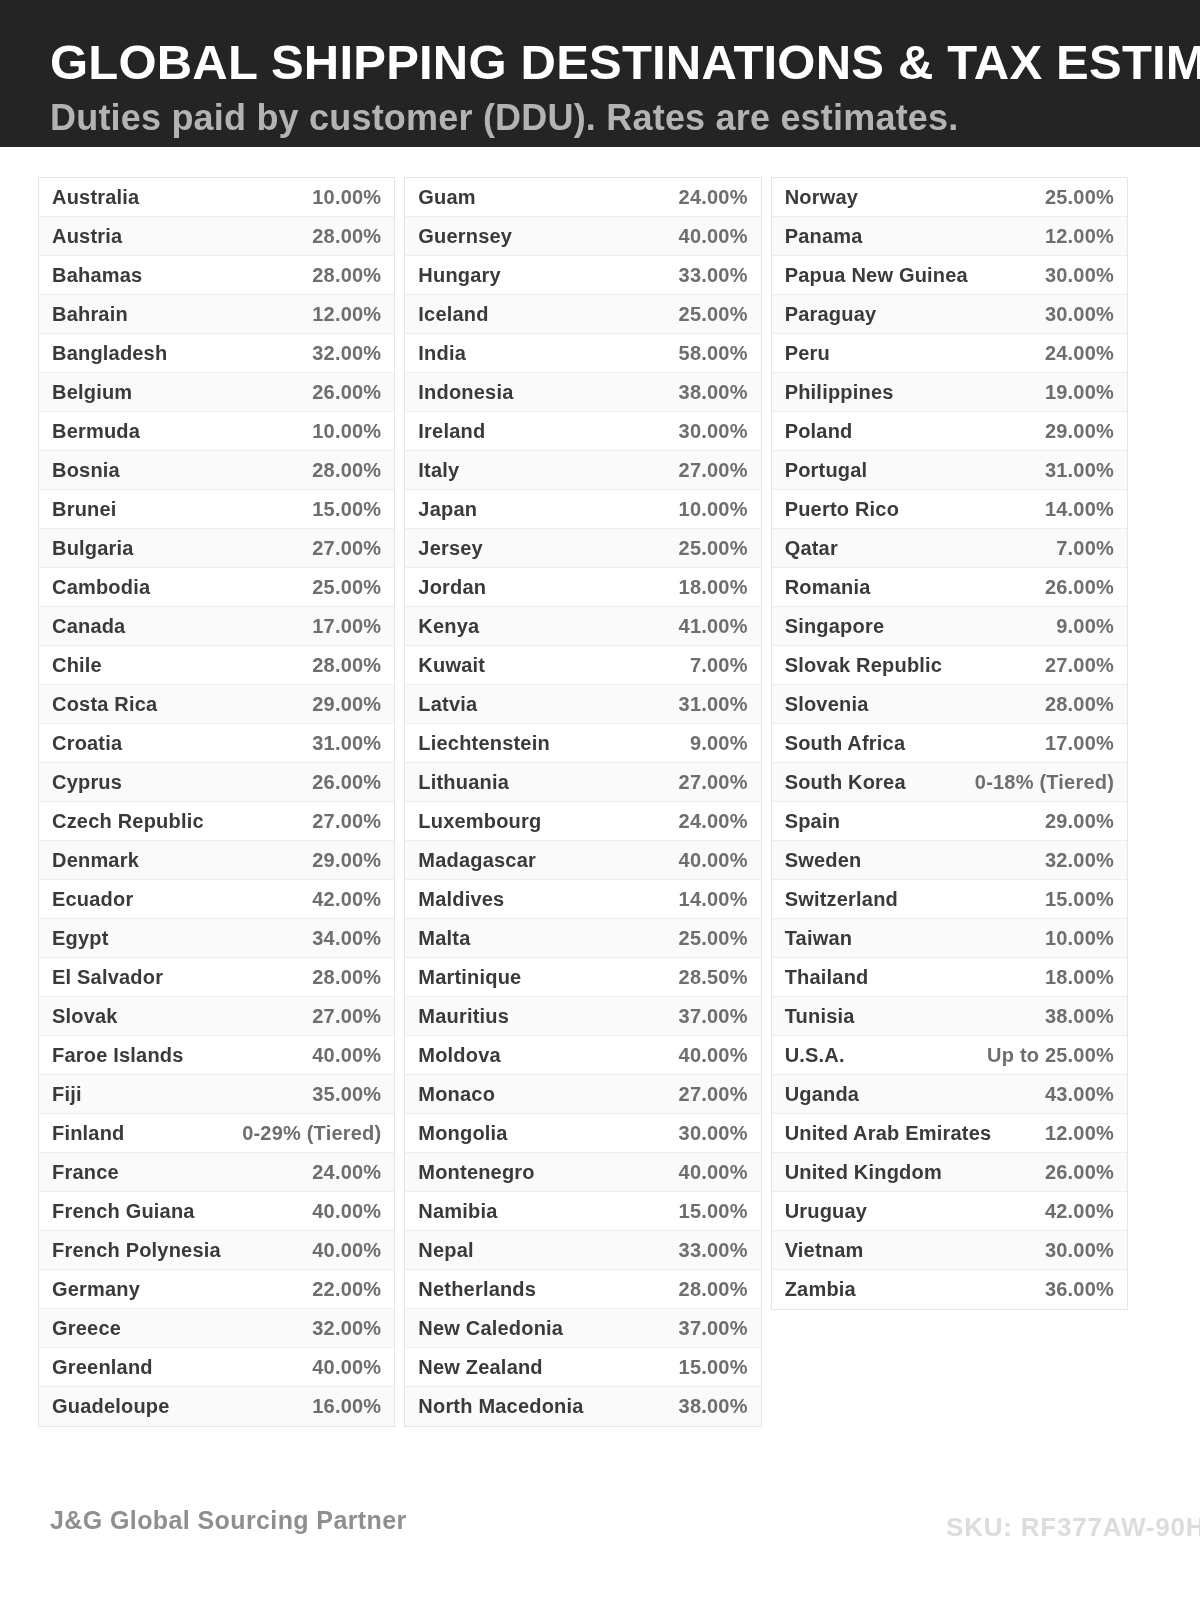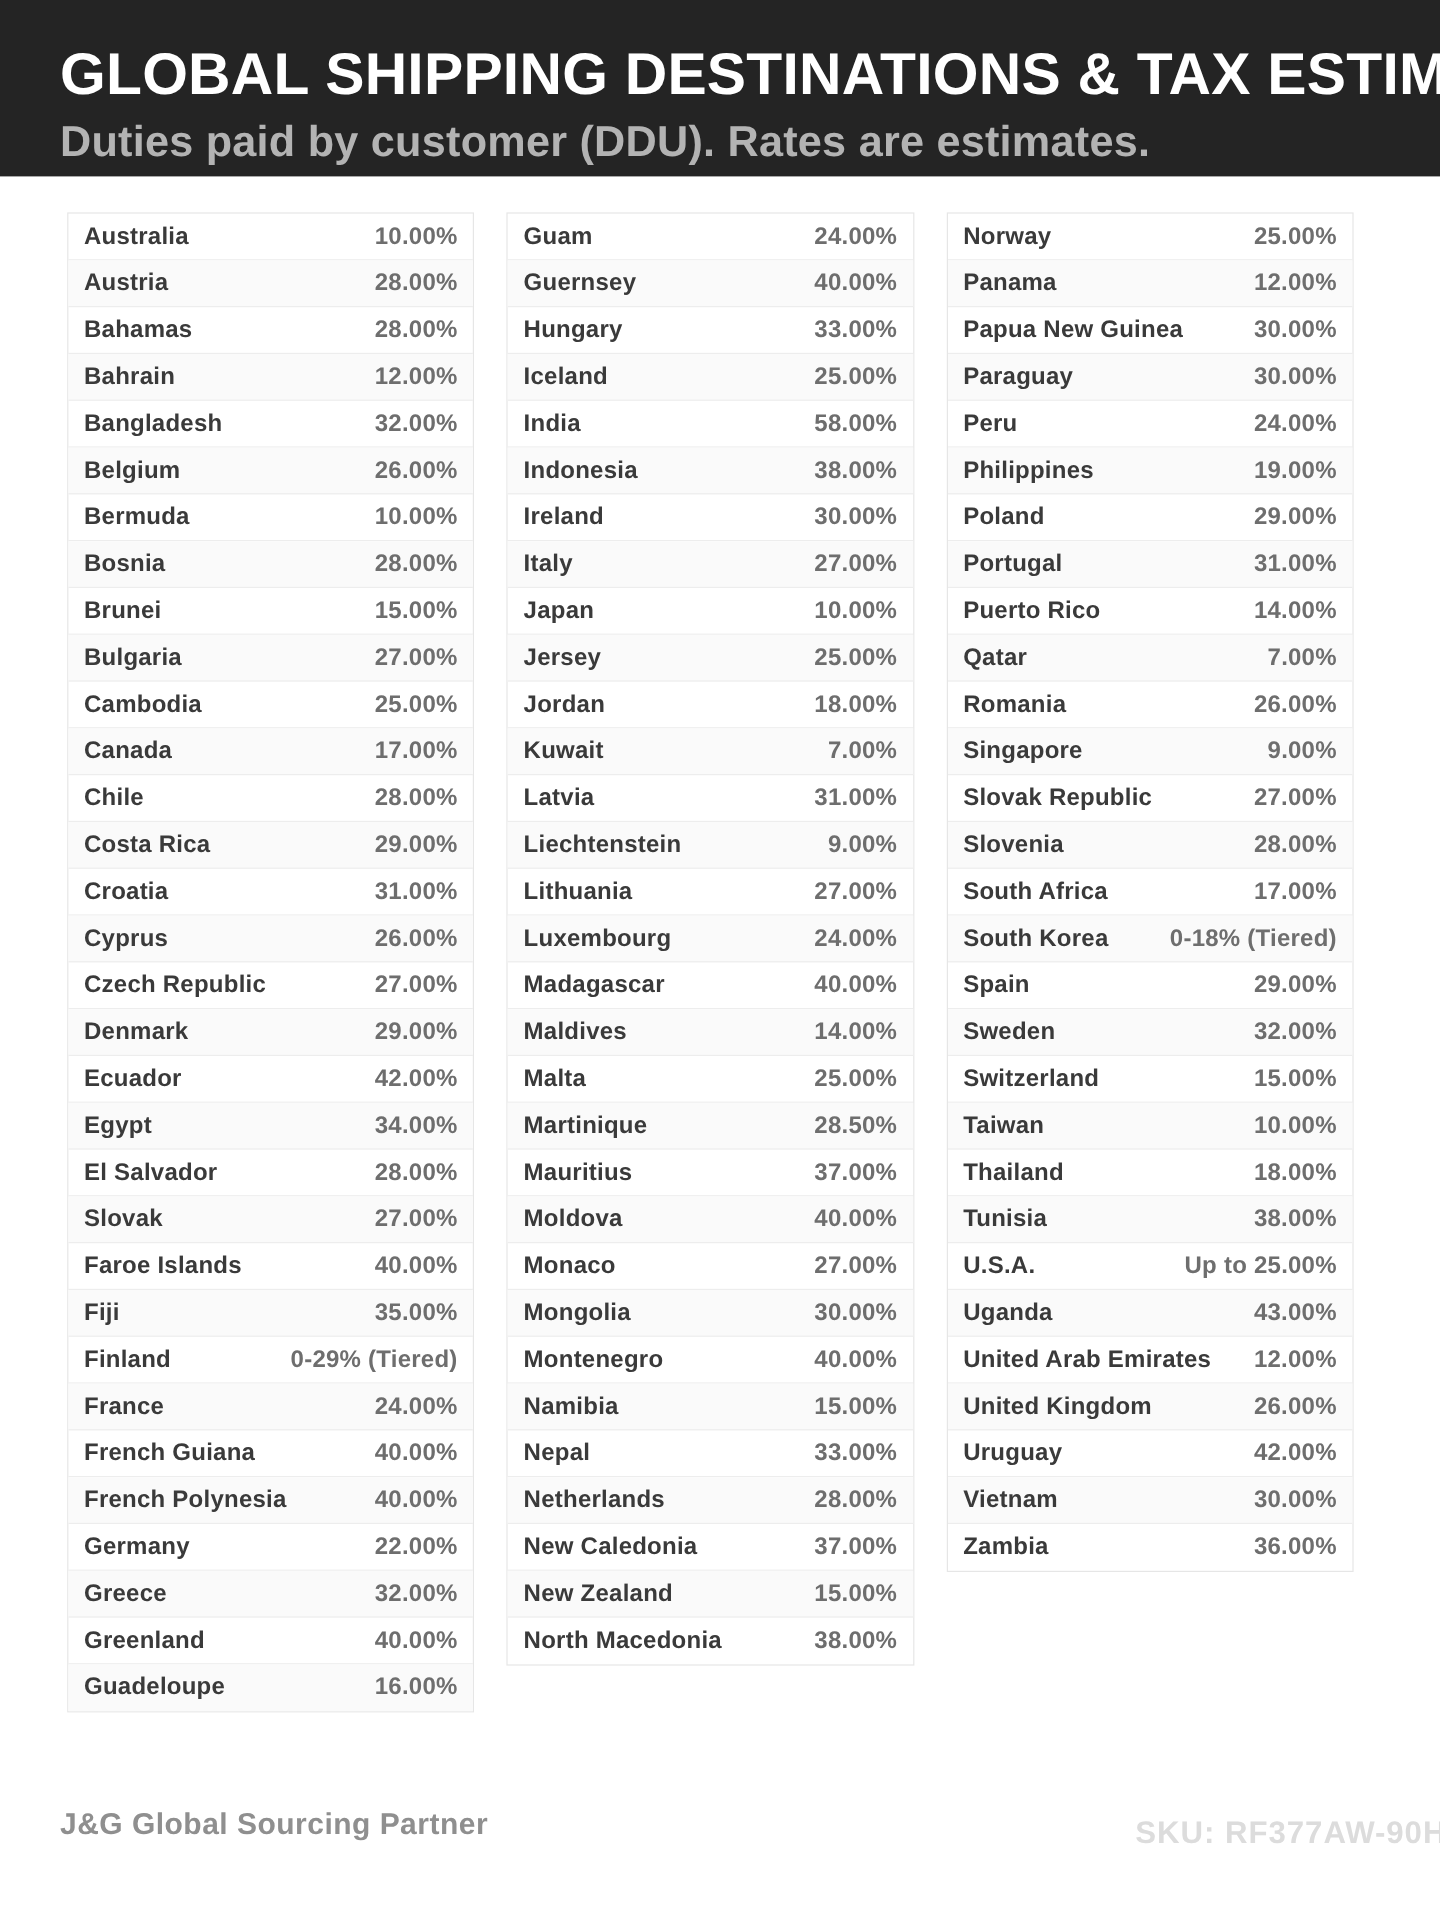--- a/index.html
+++ b/index.html
@@ -18,21 +18,21 @@
   }
   .hdr p{
     margin:7px 0 0 0;color:#b3b3b3;font-size:36px;font-weight:700;
     letter-spacing:.2px;
   }
   
   .grid{
     position:absolute;top:177px;left:38px;width:1090px;
     display:grid;grid-template-columns:1fr 1fr 1fr;gap:9px;align-items:start;
   }
-  .col{border:1px solid #e6e6e6;background:#ffffff;margin-left:18px;}
+  .col{border:1px solid #e6e6e6;background:#ffffff;}
   .row{
     height:39px;box-sizing:border-box;display:flex;align-items:center;
     justify-content:space-between;padding:0 13px;
     border-bottom:1px solid #ededed;font-size:20px;font-weight:700;
   }
   .row:last-child{border-bottom:none;}
   .row:nth-child(even){background:#fafafa;}
   .country{color:#3a3a3a;letter-spacing:.2px;white-space:nowrap;}
   .rate{color:#6e6e6e;letter-spacing:.2px;white-space:nowrap;padding-left:8px;}
   
@@ -224,20 +224,24 @@
       </div>
       <div class="row">
         <span class="country">Jersey</span>
         <span class="rate">25.00%</span>
       </div>
       <div class="row">
         <span class="country">Jordan</span>
         <span class="rate">18.00%</span>
       </div>
       <div class="row">
+        <span class="country">Kenya</span>
+        <span class="rate">41.00%</span>
+      </div>
+      <div class="row">
         <span class="country">Kuwait</span>
         <span class="rate">7.00%</span>
       </div>
       <div class="row">
         <span class="country">Latvia</span>
         <span class="rate">31.00%</span>
       </div>
       <div class="row">
         <span class="country">Liechtenstein</span>
         <span class="rate">9.00%</span>

